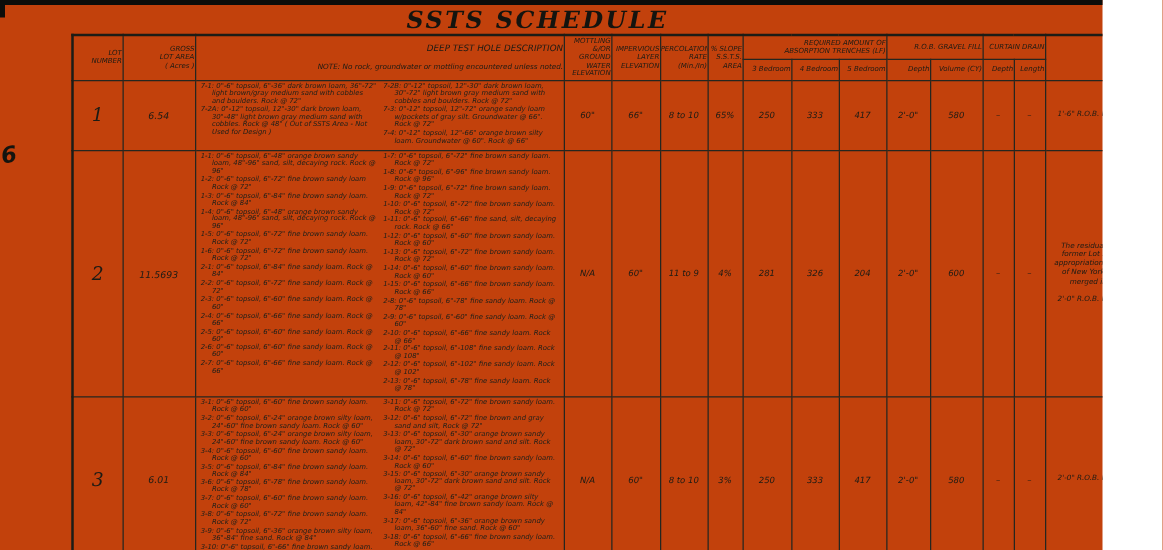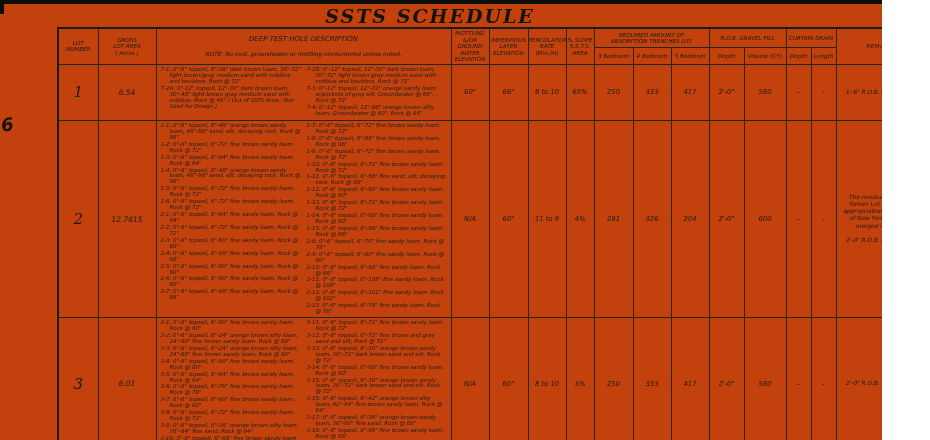--- a/index.html
+++ b/index.html
@@ -27,21 +27,21 @@
   table.schedule{
     position:absolute;left:57px;top:27px;width:870px;
     border-collapse:collapse;table-layout:fixed;
   }
   .schedule th,.schedule td{
     border:1px solid #26261f;padding:0;overflow:hidden;
     font-style:italic;font-weight:normal;
   }
   .schedule{border:2px solid #1c1c16;}
   .schedule th{
-    font-size:5.6px;line-height:1.15;text-align:center;vertical-align:middle;
+    font-size:5.6px;line-height:1.15;text-align:right;vertical-align:middle;
     white-space:pre-line;
   }
   .hdr-desc-title{font-size:7px;display:block;}
   .hdr-desc-note{font-size:5.8px;display:block;margin-top:1px;}
   .hdr-group{font-size:5.6px;}
   .hdr-sub{font-size:5.4px;}
   .hdr-remarks{font-size:6.2px;letter-spacing:.5px;}
   tr.hrow-a{height:17px;}
   tr.hrow-b{height:14px;}
   tr.r0{height:56px;} tr.r1{height:91px;} tr.r2{height:85px;}
@@ -156,21 +156,21 @@
       <td class="c-data bed">333</td>
       <td class="c-data bed">417</td>
       <td class="c-data bed">2'-0"</td>
       <td class="c-data bed">580</td>
       <td class="c-data">–</td>
       <td class="c-data">–</td>
       <td class="c-remarks">1'-6" R.O.B. Fill Required</td>
     </tr>
         <tr class="r1">
       <td class="c-lot">2</td>
-      <td class="c-area">12.7815</td>
+      <td class="c-area">11.5693</td>
       <td class="c-desc">
         <div class="desc-wrap">
           <div class="desc-col">
                 <div class="th-entry">1-1:  0"-6" topsoil, 6"-48" orange brown sandy loam, 48"-96" sand, silt, decaying rock. Rock @ 96"</div>
                 <div class="th-entry">1-2:  0"-6" topsoil, 6"-72" fine brown sandy loam Rock @ 72"</div>
                 <div class="th-entry">1-3:  0"-6" topsoil, 6"-84" fine brown sandy loam. Rock @ 84"</div>
                 <div class="th-entry">1-4:  0"-6" topsoil, 6"-48" orange brown sandy loam, 48"-96" sand, silt, decaying rock. Rock @ 96"</div>
                 <div class="th-entry">1-5:  0"-6" topsoil, 6"-72" fine brown sandy loam. Rock @ 72"</div>
                 <div class="th-entry">1-6:  0"-6" topsoil, 6"-72" fine brown sandy loam. Rock @ 72"</div>
                 <div class="th-entry">2-1:  0"-6" topsoil, 6"-84" fine sandy loam. Rock @ 84"</div>

